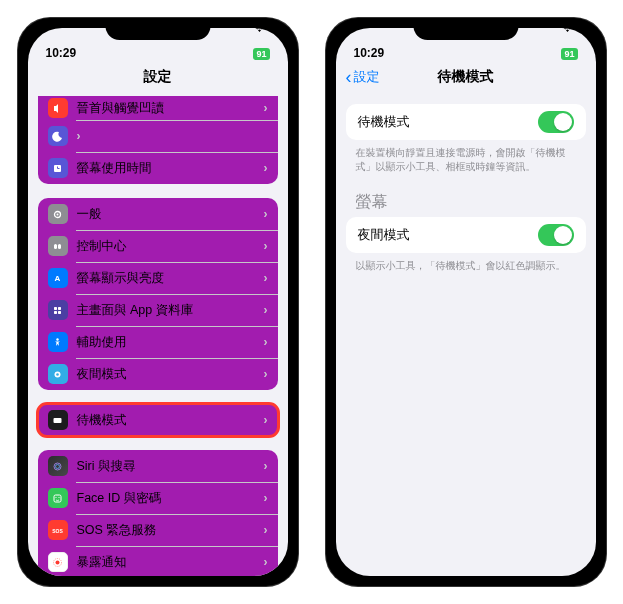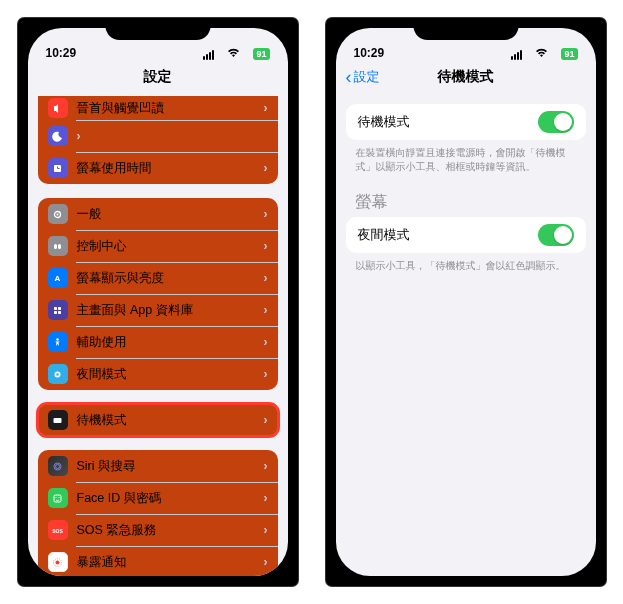--- a/index.html
+++ b/index.html
@@ -12,21 +12,21 @@
       background: #fff;
       display: flex;
       gap: 28px;
       padding: 18px 10px;
       justify-content: center;
     }
     .phone {
       width: 280px;
       height: 568px;
       background: #000;
-      border-radius: 6px;
+      border-radius: 32px;
       padding: 10px;
       position: relative;
       box-shadow: 0 0 0 1px #333;
     }
     .screen {
       width: 100%;
       height: 100%;
       background: #f2f2f7;
       border-radius: 34px;
       overflow: hidden;
@@ -52,20 +52,21 @@
       justify-content: space-between;
       align-items: flex-end;
       padding: 0 18px 2px;
       font-size: 12px;
       font-weight: 600;
       flex-shrink: 0;
     }
     .status-icons {
       display: flex;
       gap: 13px;
+      flex-direction: column;
     }
     .signal {
       display: flex;
       align-items: flex-end;
       gap: 1px;
     }
     .signal span {
       width: 2px;
       background: #000;
       border-radius: 1px;
@@ -115,21 +116,21 @@
       font-size: 18px;
       line-height: 1;
       font-weight: 400;
     }
     .content {
       flex: 1;
       overflow: hidden;
     }
     .group {
       margin: 0 10px 14px;
-      background: #c2410c;
+      background: #a21caf;
       border-radius: 10px;
       overflow: hidden;
     }
     .group.first {
       margin-top: 4px;
     }
     .row {
       display: flex;
       align-items: center;
       height: 32px;

